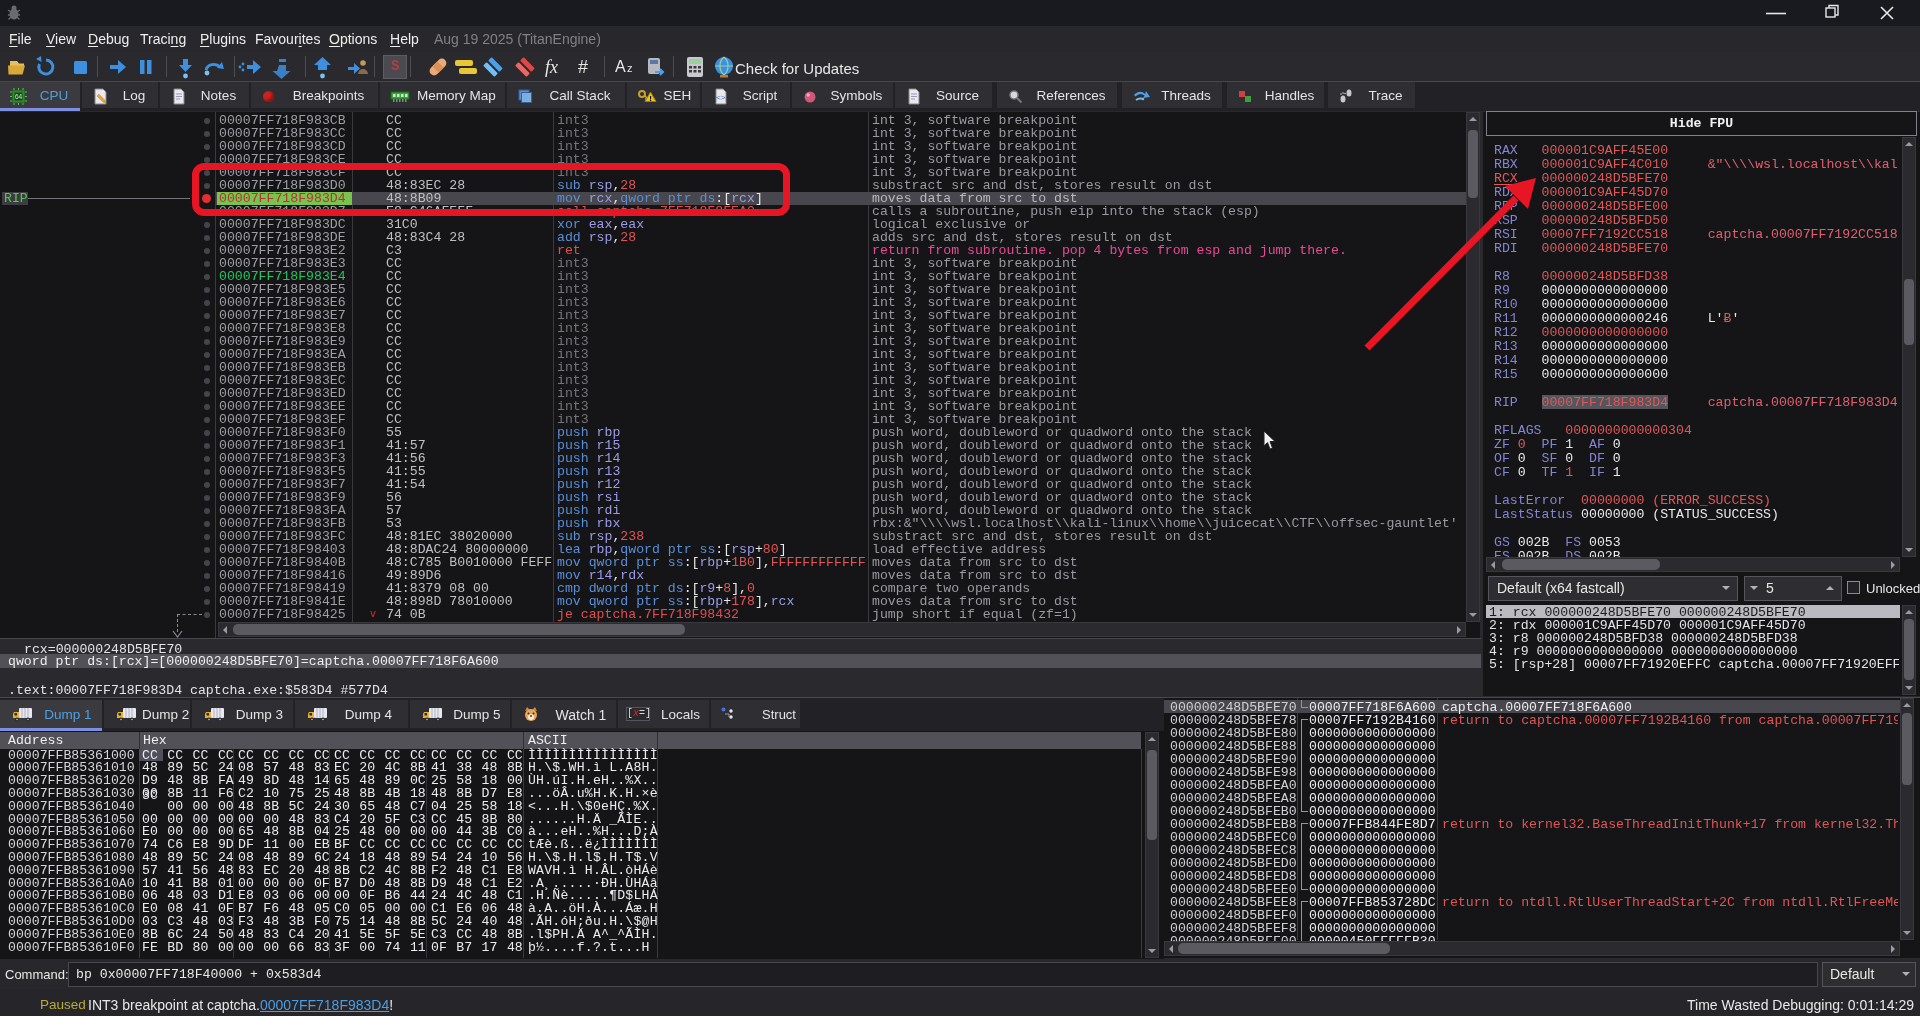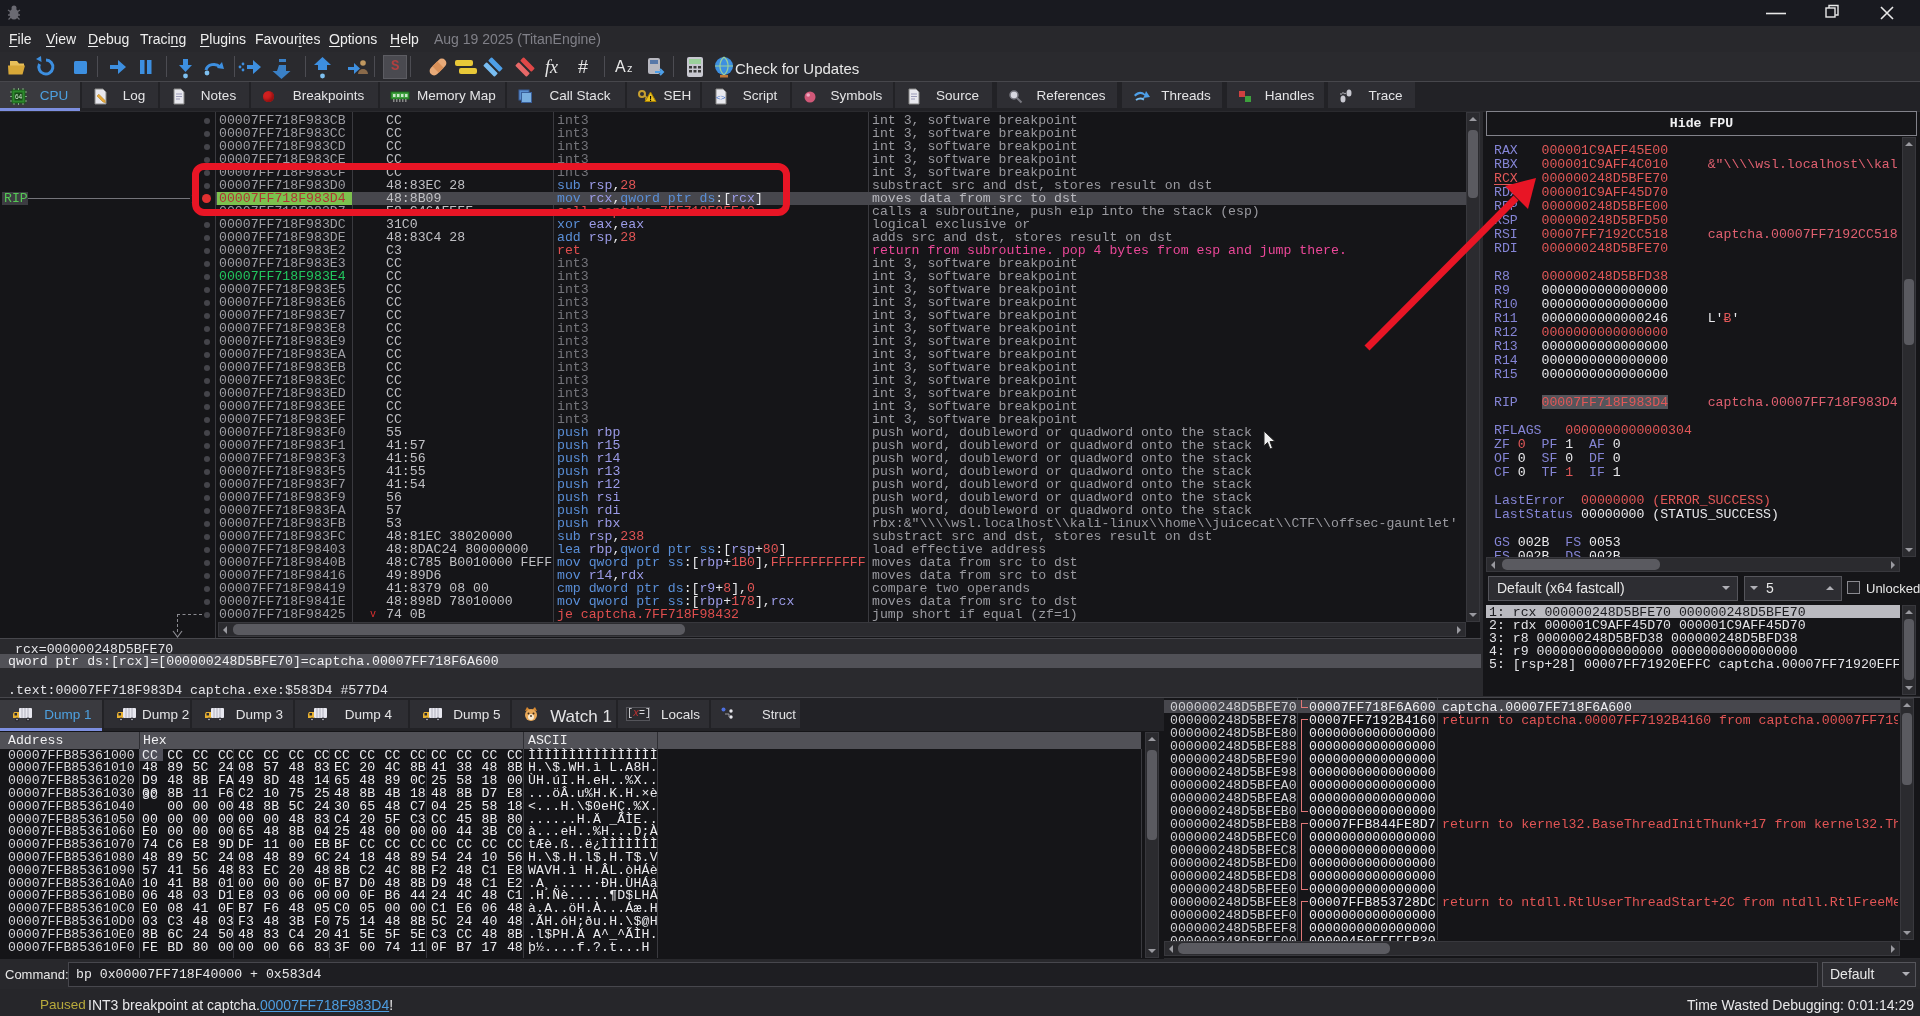--- a/index.html
+++ b/index.html
@@ -424,21 +424,21 @@
     </svg>
 <div class="m" style="left:370px;top:608.3px;color:#e03030;font-size:10px;">v</div>
 <div style="position:absolute;left:1466px;top:112px;width:14px;height:510px;background:#2b2b2f;border:1px solid #38383d;box-sizing:border-box;"></div>
     <div style="position:absolute;left:1469px;top:117px;width:0;height:0;border-left:4px solid transparent;border-right:4px solid transparent;border-bottom:4px solid #9a9aa0;"></div>
     <div style="position:absolute;left:1469px;top:613px;width:0;height:0;border-left:4px solid transparent;border-right:4px solid transparent;border-top:4px solid #9a9aa0;"></div>
     <div style="position:absolute;left:1468px;top:130px;width:10px;height:68px;background:#5a5a60;border-radius:4px;"></div>
 <div style="position:absolute;left:218px;top:622px;width:1248px;height:15px;background:#2b2b2f;border:1px solid #38383d;box-sizing:border-box;"></div>
     <div style="position:absolute;left:223px;top:626px;width:0;height:0;border-top:4px solid transparent;border-bottom:4px solid transparent;border-right:4px solid #9a9aa0;"></div>
     <div style="position:absolute;left:1457px;top:626px;width:0;height:0;border-top:4px solid transparent;border-bottom:4px solid transparent;border-left:4px solid #9a9aa0;"></div>
     <div style="position:absolute;left:233px;top:624px;width:452px;height:11px;background:#5a5a60;border-radius:5px;"></div>
-<div class="m" style="left:15px;top:643px;color:#e4e4e8;">rcx=000000248D5BFE70</div>
+<div class="m" style="left:24px;top:643px;color:#e4e4e8;">rcx=000000248D5BFE70</div>
 <div style="position:absolute;left:0;top:654px;width:1481px;height:13.6px;background:#515157;"></div>
 <div class="m" style="left:8px;top:655px;color:#f0f0f2;">qword ptr ds:[rcx]=[000000248D5BFE70]=captcha.00007FF718F6A600</div>
 <div class="m" style="left:8px;top:684px;color:#e4e4e8;">.text:00007FF718F983D4 captcha.exe:$583D4 #577D4</div>
 <div style="position:absolute;left:1483px;top:112px;width:437px;height:584px;background:#151518;"></div>
 <div style="position:absolute;left:1486px;top:111px;width:431px;height:25px;border:1px solid #82828a;box-sizing:border-box;"></div>
 <div class="m" style="left:1486px;top:117px;color:#f0f0f2;width:431px;text-align:center;font-weight:bold;">Hide FPU</div>
 <div style="position:absolute;left:1541.5px;top:394.9px;width:126.7px;height:14px;background:#55555b;"></div>
 <div class="m" style="left:1494px;top:144.3px;width:414px;overflow:hidden;"><span style="color:#8585d6">RAX   </span><span style="color:#e25858">000001C9AFF45E00</span></div>
 <div class="m" style="left:1494px;top:158.3px;width:414px;overflow:hidden;"><span style="color:#8585d6">RBX   </span><span style="color:#e25858">000001C9AFF4C010</span>     <span style="color:#e06070">&amp;"\\\\wsl.localhost\\kal</span></div>
 <div class="m" style="left:1494px;top:172.3px;width:414px;overflow:hidden;"><span style="color:#e25858;text-decoration:underline;text-underline-offset:2px;">RCX</span>   <span style="color:#e25858">000000248D5BFE70</span></div>
@@ -555,21 +555,21 @@
 <div class="s" style="left:448px;top:707px;width:58px;text-align:center;font-size:13.5px;color:#e4e4e6;">Dump 5</div>
 <div style="position:absolute;left:512px;top:700px;width:104px;height:28px;background:#2e2e33;"></div>
 <svg style="position:absolute;left:523px;top:706px" width="16" height="16" viewBox="0 0 16 16">
       <path d="M2 5 l2 -4 l3 3 z M14 5 l-2 -4 l-3 3 z" fill="#d88830"></path>
       <circle cx="8" cy="9" r="6" fill="#e8a858"></circle>
       <circle cx="8" cy="11" r="3" fill="#f8e8d0"></circle>
       <circle cx="5.5" cy="7.5" r="1" fill="#3a2a1a"></circle>
       <circle cx="10.5" cy="7.5" r="1" fill="#3a2a1a"></circle>
       <circle cx="8" cy="10" r="0.9" fill="#3a2a1a"></circle>
     </svg>
-<div class="s" style="left:550px;top:707px;width:62px;text-align:center;font-size:17px;color:#e4e4e6;">Watch 1</div>
+<div class="s" style="left:550px;top:707px;width:62px;text-align:center;font-size:14px;color:#e4e4e6;">Watch 1</div>
 <div style="position:absolute;left:618px;top:700px;width:91px;height:28px;background:#2e2e33;"></div>
 <div style="position:absolute;left:626px;top:707px;width:24px;height:14px;background:#2a2a2e;border:1px solid #55555b;box-sizing:border-box;color:#d8d8dc;font-family:Liberation Mono,monospace;font-size:10px;text-align:center;line-height:12px;">[<span style="color:#c03030;font-style:italic">x</span>=]</div>
 <div class="s" style="left:656px;top:707px;width:49px;text-align:center;font-size:13.5px;color:#e4e4e6;">Locals</div>
 <div style="position:absolute;left:711px;top:700px;width:89px;height:28px;background:#2e2e33;"></div>
 <svg style="position:absolute;left:720px;top:706px" width="16" height="16" viewBox="0 0 16 16">
       <circle cx="3.5" cy="3.5" r="2" fill="#4d6fe0"></circle>
       <circle cx="11" cy="5" r="1.7" fill="#e8e8ee"></circle>
       <circle cx="11" cy="11" r="1.7" fill="#e8e8ee"></circle>
       <path d="M5 8 h4 M9 5.5 h0 M9 8 v3 h1" stroke="#9a9aa2" stroke-width="1" fill="none"></path>
     </svg>

